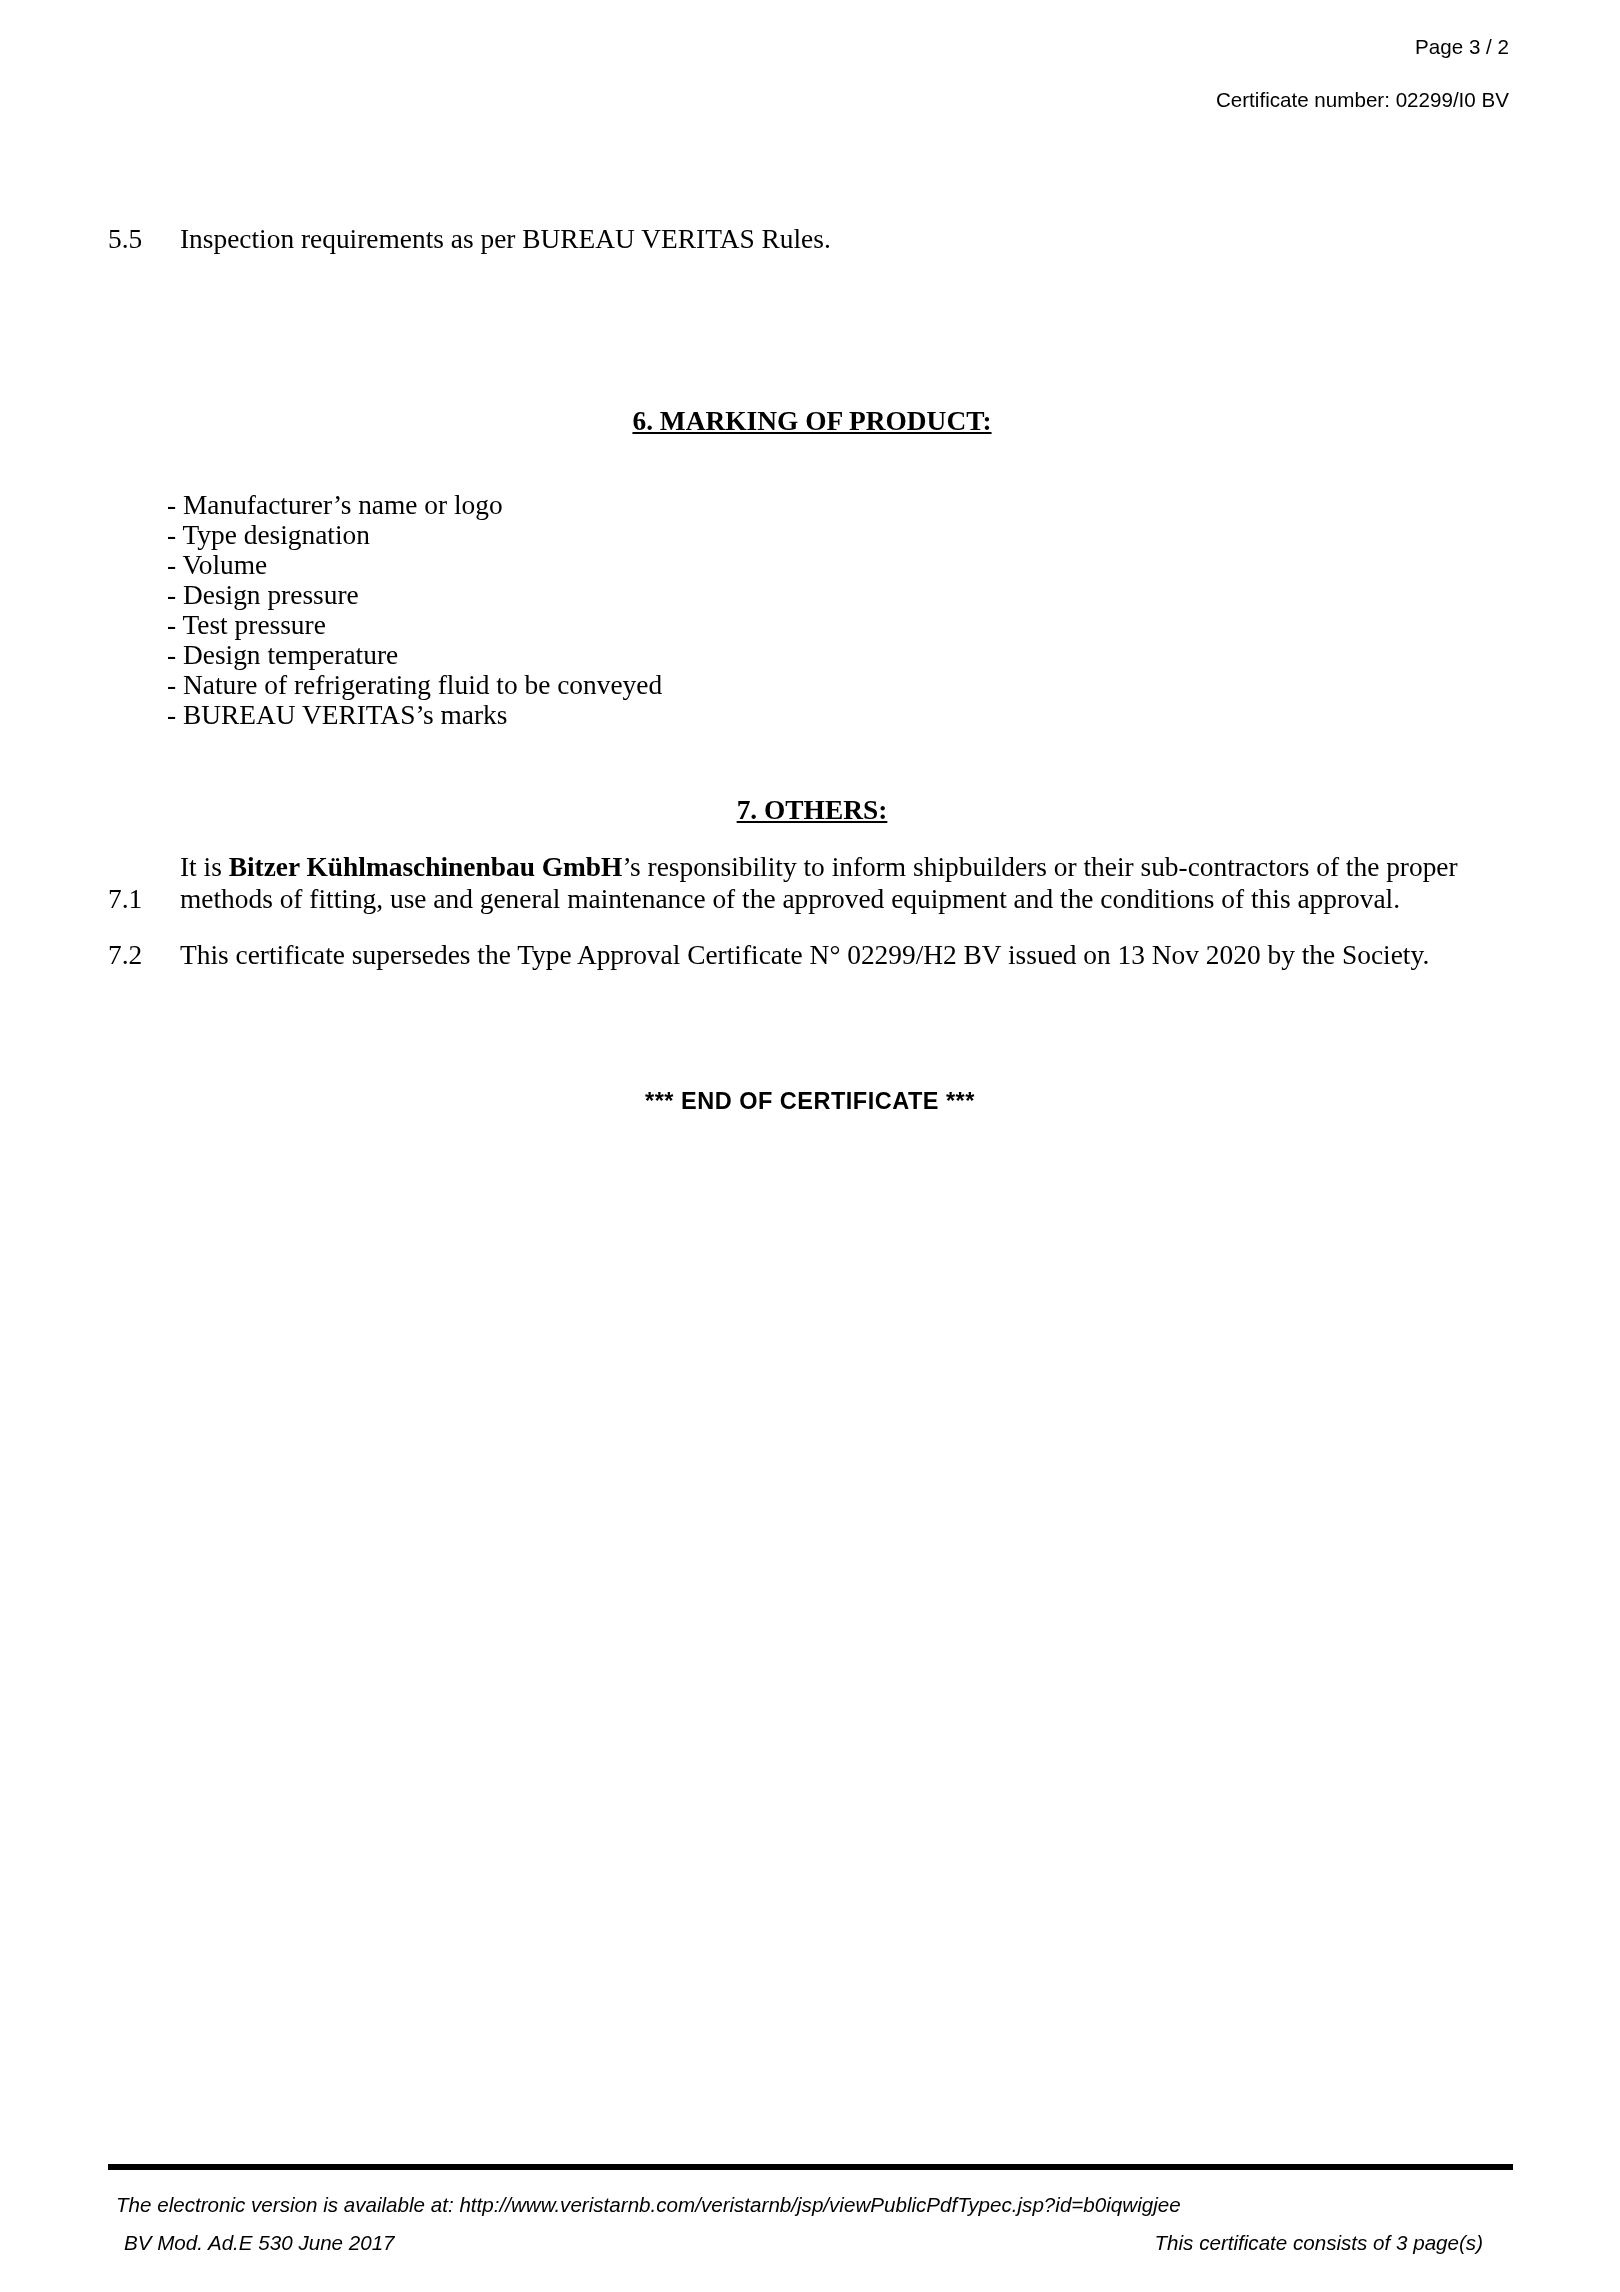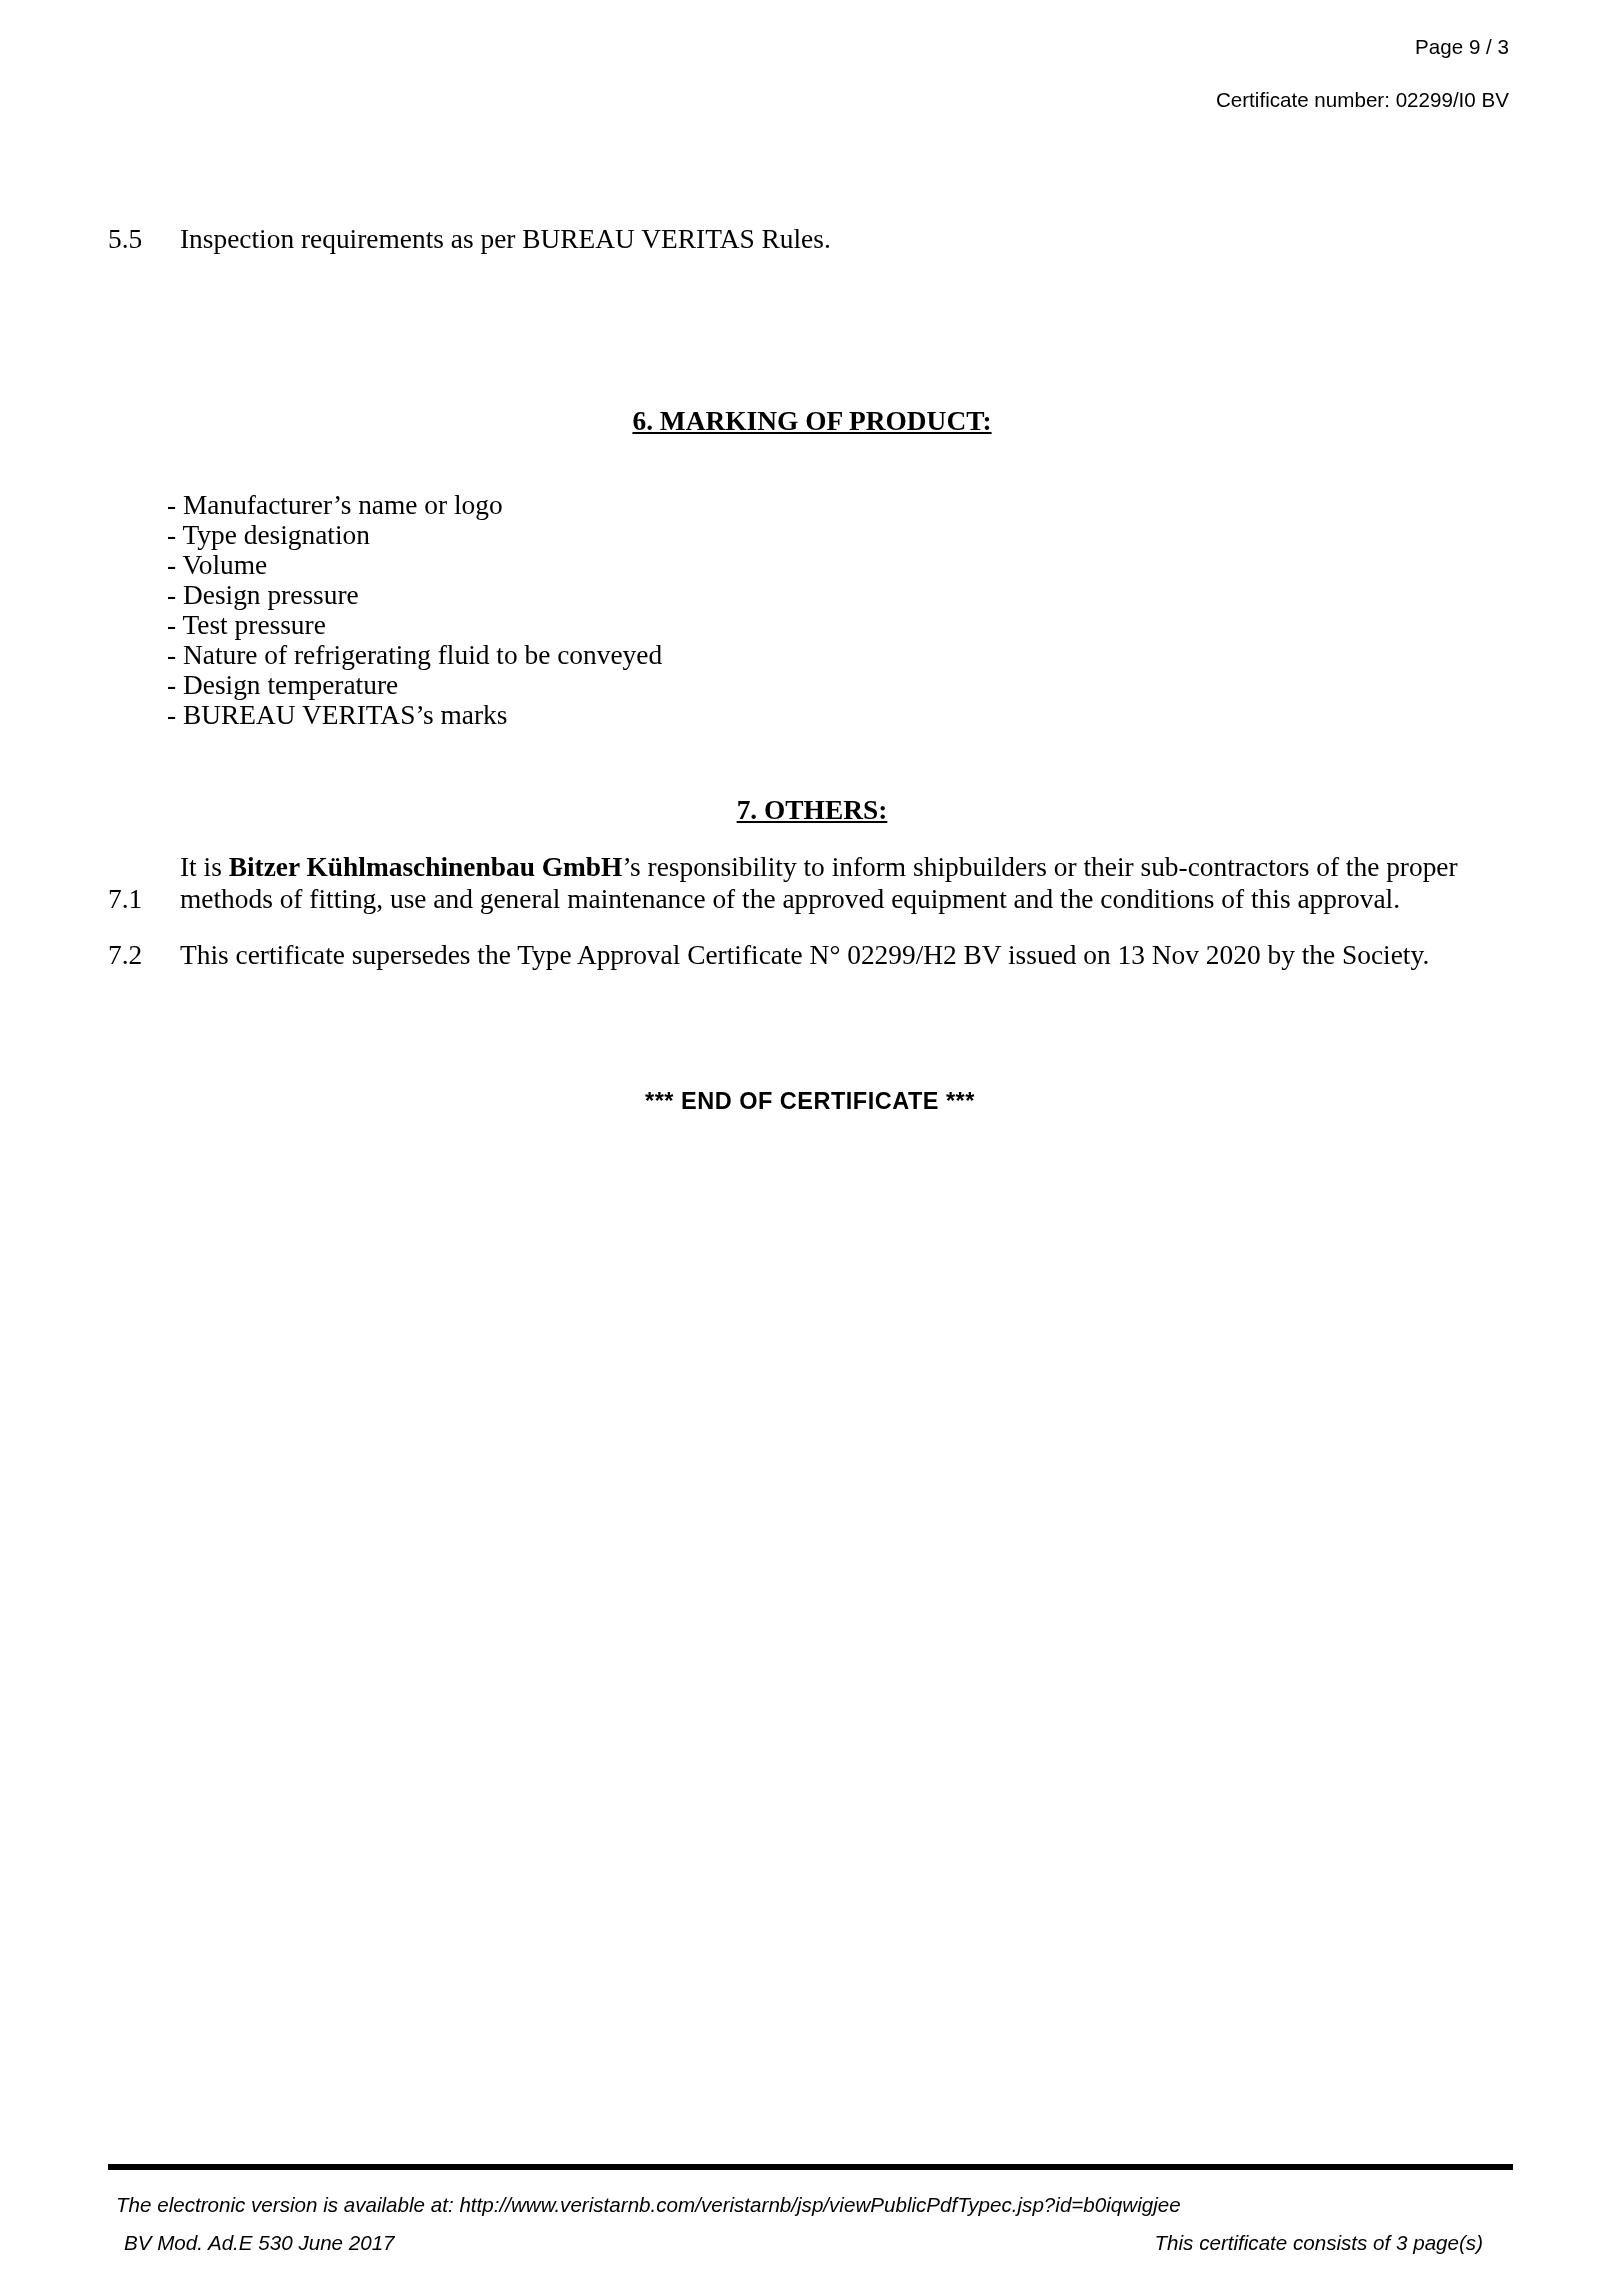--- a/index.html
+++ b/index.html
@@ -80,40 +80,40 @@
   }
   .ftr-url { top: 2193px; left: 116px; }
   .ftr-form { top: 2231px; left: 124px; }
   .ftr-pages { top: 2231px; right: 137px; }
 </style>
 </head>
 <body>
 
 <div class="page">
 
-  <div class="hdr hdr-page">Page 9 / 3</div>
+  <div class="hdr hdr-page">Page 3 / 2</div>
   <div class="hdr hdr-cert">Certificate number: 02299/I0 BV</div>
 
   <div class="body-block numbered" style="top:223px">
     <span class="num">5.5</span>
     <span class="txt">Inspection requirements as per BUREAU VERITAS Rules.</span>
   </div>
 
 
   <div class="body-block section-heading" style="top:405px">6. MARKING OF PRODUCT:</div>
 
 
   <div class="body-block mark-list" style="top:490px">
     <div class="mark-item">- Manufacturer’s name or logo</div>
     <div class="mark-item">- Type designation</div>
     <div class="mark-item">- Volume</div>
     <div class="mark-item">- Design pressure</div>
     <div class="mark-item">- Test pressure</div>
+    <div class="mark-item">- Design temperature</div>
     <div class="mark-item">- Nature of refrigerating fluid to be conveyed</div>
-    <div class="mark-item">- Design temperature</div>
     <div class="mark-item">- BUREAU VERITAS’s marks</div>
   </div>
 
   <div class="body-block section-heading" style="top:794px">7. OTHERS:</div>
 
   <div class="body-block numbered" style="top:851px">
     <span class="num">7.1</span>
     <span class="txt"><span>It is </span><b>Bitzer Kühlmaschinenbau GmbH</b><span>’s responsibility to inform shipbuilders or their sub-contractors of the proper methods of fitting, use and general maintenance of the approved equipment and the conditions of this approval.</span></span>
   </div>
 

